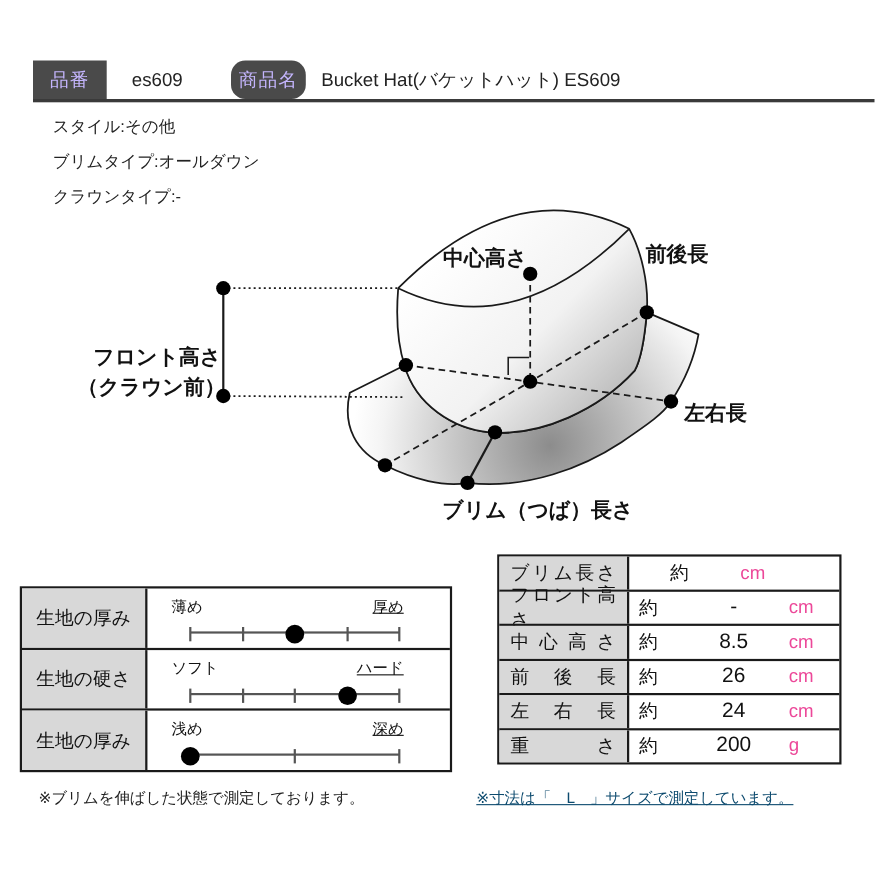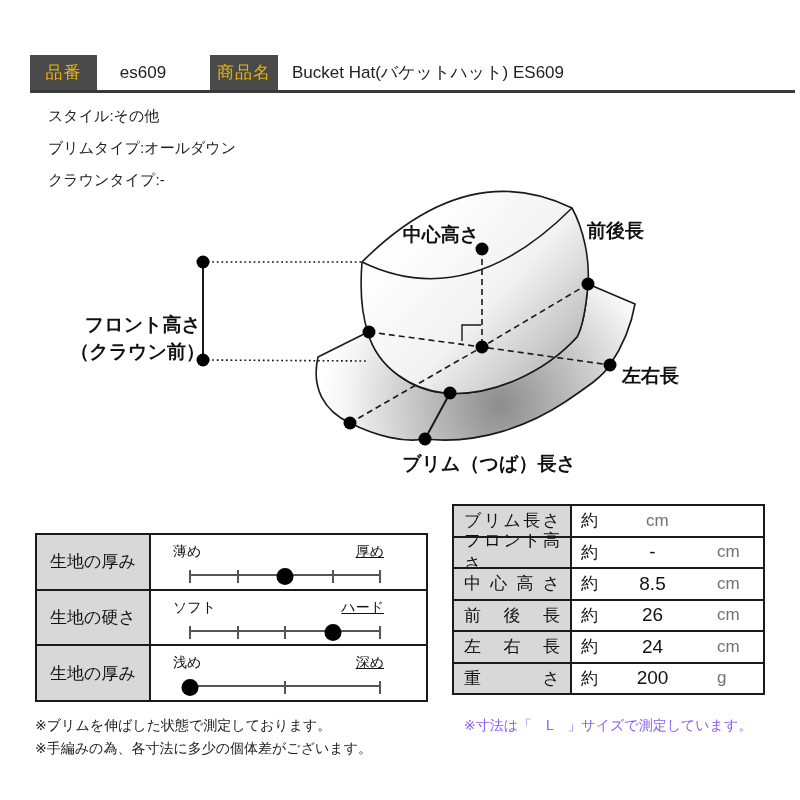--- a/index.html
+++ b/index.html
@@ -3,40 +3,40 @@
 <meta charset="utf-8">
 <style>
   html,body{margin:0;padding:0;}
   body{
     width:800px;height:800px;background:#ffffff;position:relative;overflow:hidden;
     font-family:"Liberation Sans","DejaVu Sans",sans-serif;color:#1a1a1a;
   }
 
   
   .badge{
-    position:absolute;top:55px;height:35px;background:#4a4a4a;color:#eab308;
+    position:absolute;top:55px;height:35px;background:#4a4a4a;color:#c4b5fd;
     display:flex;align-items:center;justify-content:center;font-size:17px;letter-spacing:1px;
   }
   .badge-no{left:30px;width:67px;}
-  .badge-name{left:210px;width:68px;}
+  .badge-name{left:210px;width:68px;border-radius:13px;}
   .hdr-val{position:absolute;top:55px;height:35px;display:flex;align-items:center;font-size:17px;color:#222;}
   .hdr-no{left:97px;width:92px;justify-content:center;}
   .hdr-name{left:292px;}
   .hdr-line{position:absolute;left:30px;top:90px;width:765px;height:3px;background:#3a3a3a;}
 
   
   .info{position:absolute;left:48px;top:100px;font-size:15px;line-height:32px;color:#222;}
 
   
   svg.diagram{position:absolute;left:0;top:0;pointer-events:none;}
   .dlabel{font-family:"Liberation Sans","DejaVu Sans",sans-serif;font-size:19px;font-weight:700;fill:#111;}
 
   
   .ftable{
-    position:absolute;left:35px;top:533px;width:393px;height:169px;
+    position:absolute;left:18px;top:533px;width:393px;height:169px;
     border:2px solid #1a1a1a;display:flex;flex-direction:column;box-sizing:border-box;background:#fff;
   }
   .frow{flex:1;display:flex;border-top:2px solid #1a1a1a;min-height:0;}
   .frow:first-child{border-top:none;}
   .fcell-label{
     width:114px;flex:none;background:#d8d8d8;border-right:2px solid #1a1a1a;
     display:flex;align-items:center;box-sizing:border-box;padding:0 13px;font-size:17px;color:#111;
   }
   .fcell-label span{width:100%;text-align:justify;text-align-last:justify;}
   .fcell-slider{flex:1;position:relative;}
@@ -45,33 +45,33 @@
   .track{position:absolute;left:39px;right:46px;top:39px;height:0;border-top:2px solid #555;}
   .tick{position:absolute;top:-6px;width:2px;height:13px;background:#555;transform:translateX(-50%);}
   .sdot{position:absolute;top:-8px;width:17px;height:17px;border-radius:50%;background:#000;transform:translateX(-50%);}
 
   
   .stable{
     position:absolute;left:452px;top:504px;width:313px;height:191px;
     border:2px solid #1a1a1a;display:flex;flex-direction:column;box-sizing:border-box;background:#fff;
   }
   .srow{flex:1;display:flex;border-top:2px solid #1a1a1a;min-height:0;align-items:stretch;}
-  .srow:first-child{border-top:none;}
+  .srow:first-child{border-top:none;gap:28px;}
   .scell-label{
     width:118px;flex:none;background:#d8d8d8;border-right:2px solid #1a1a1a;
     display:flex;align-items:center;box-sizing:border-box;padding:0 10px;font-size:17px;color:#111;
   }
   .scell-label span{width:100%;text-align:justify;text-align-last:justify;}
   .scell-approx{width:36px;flex:none;display:flex;align-items:center;padding-left:9px;font-size:17px;color:#111;}
   .scell-value{flex:1;display:flex;align-items:center;justify-content:center;font-size:19px;color:#111;}
-  .scell-unit{width:46px;flex:none;display:flex;align-items:center;font-size:17px;color:#737373;margin-left:29px;}
+  .scell-unit{width:46px;flex:none;display:flex;align-items:center;font-size:17px;color:#ec4899;}
 
   
   .notes-left{position:absolute;left:35px;top:714px;font-size:14px;line-height:23px;color:#222;}
-  .notes-right{position:absolute;left:464px;top:714px;font-size:14px;line-height:23px;color:#8b5cf6;}
+  .notes-right{position:absolute;left:433px;top:714px;font-size:14px;line-height:23px;color:#0c4a6e;text-decoration:underline;}
 </style>
 </head>
 <body>
 
 <div class="badge badge-no">
     <span>品番</span>
   </div>
 <div class="hdr-val hdr-no">es609</div>
 <div class="badge badge-name">
     <span>商品名</span>
@@ -249,15 +249,14 @@
         <span>重さ</span>
       </div>
     <div class="scell-approx">約</div>
     <div class="scell-value">200</div>
     <div class="scell-unit">g</div>
   </div>
 </div>
 
 <div class="notes-left">
   <div>※ブリムを伸ばした状態で測定しております。</div>
-  <div>※手編みの為、各寸法に多少の個体差がございます。</div>
 </div>
 <div class="notes-right">※寸法は「　L　」サイズで測定しています。</div>
 
 </body></html>

